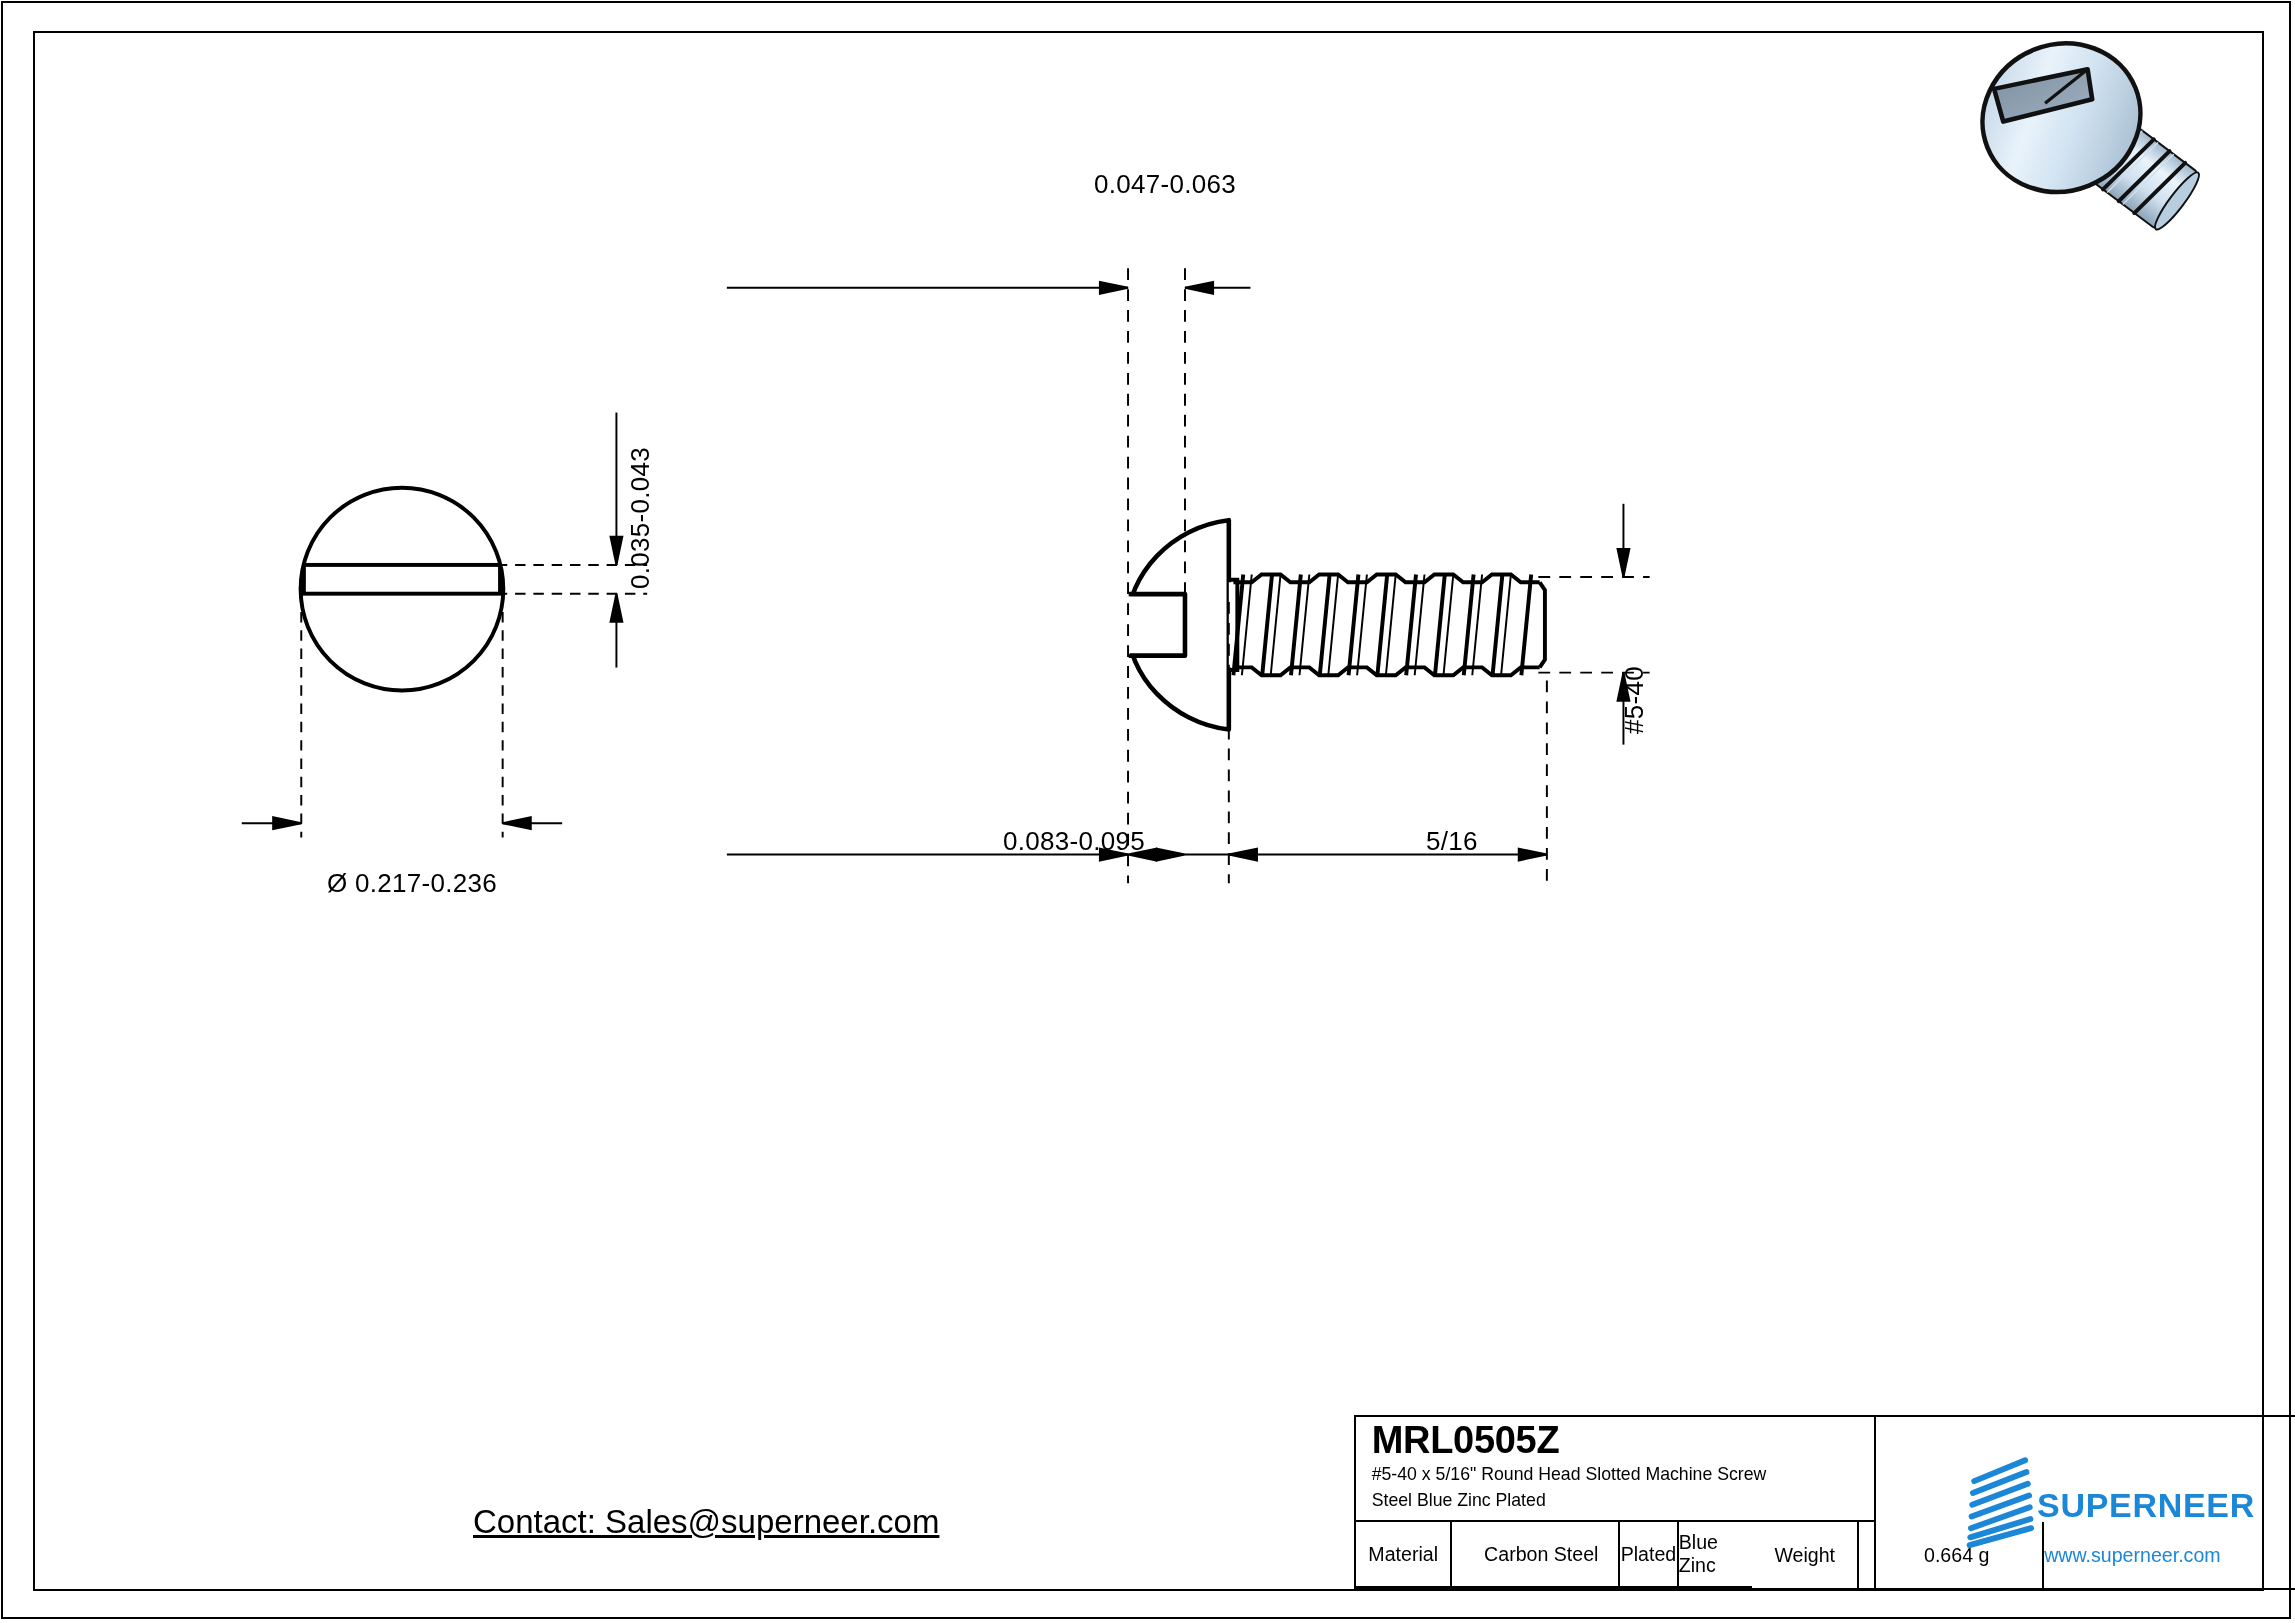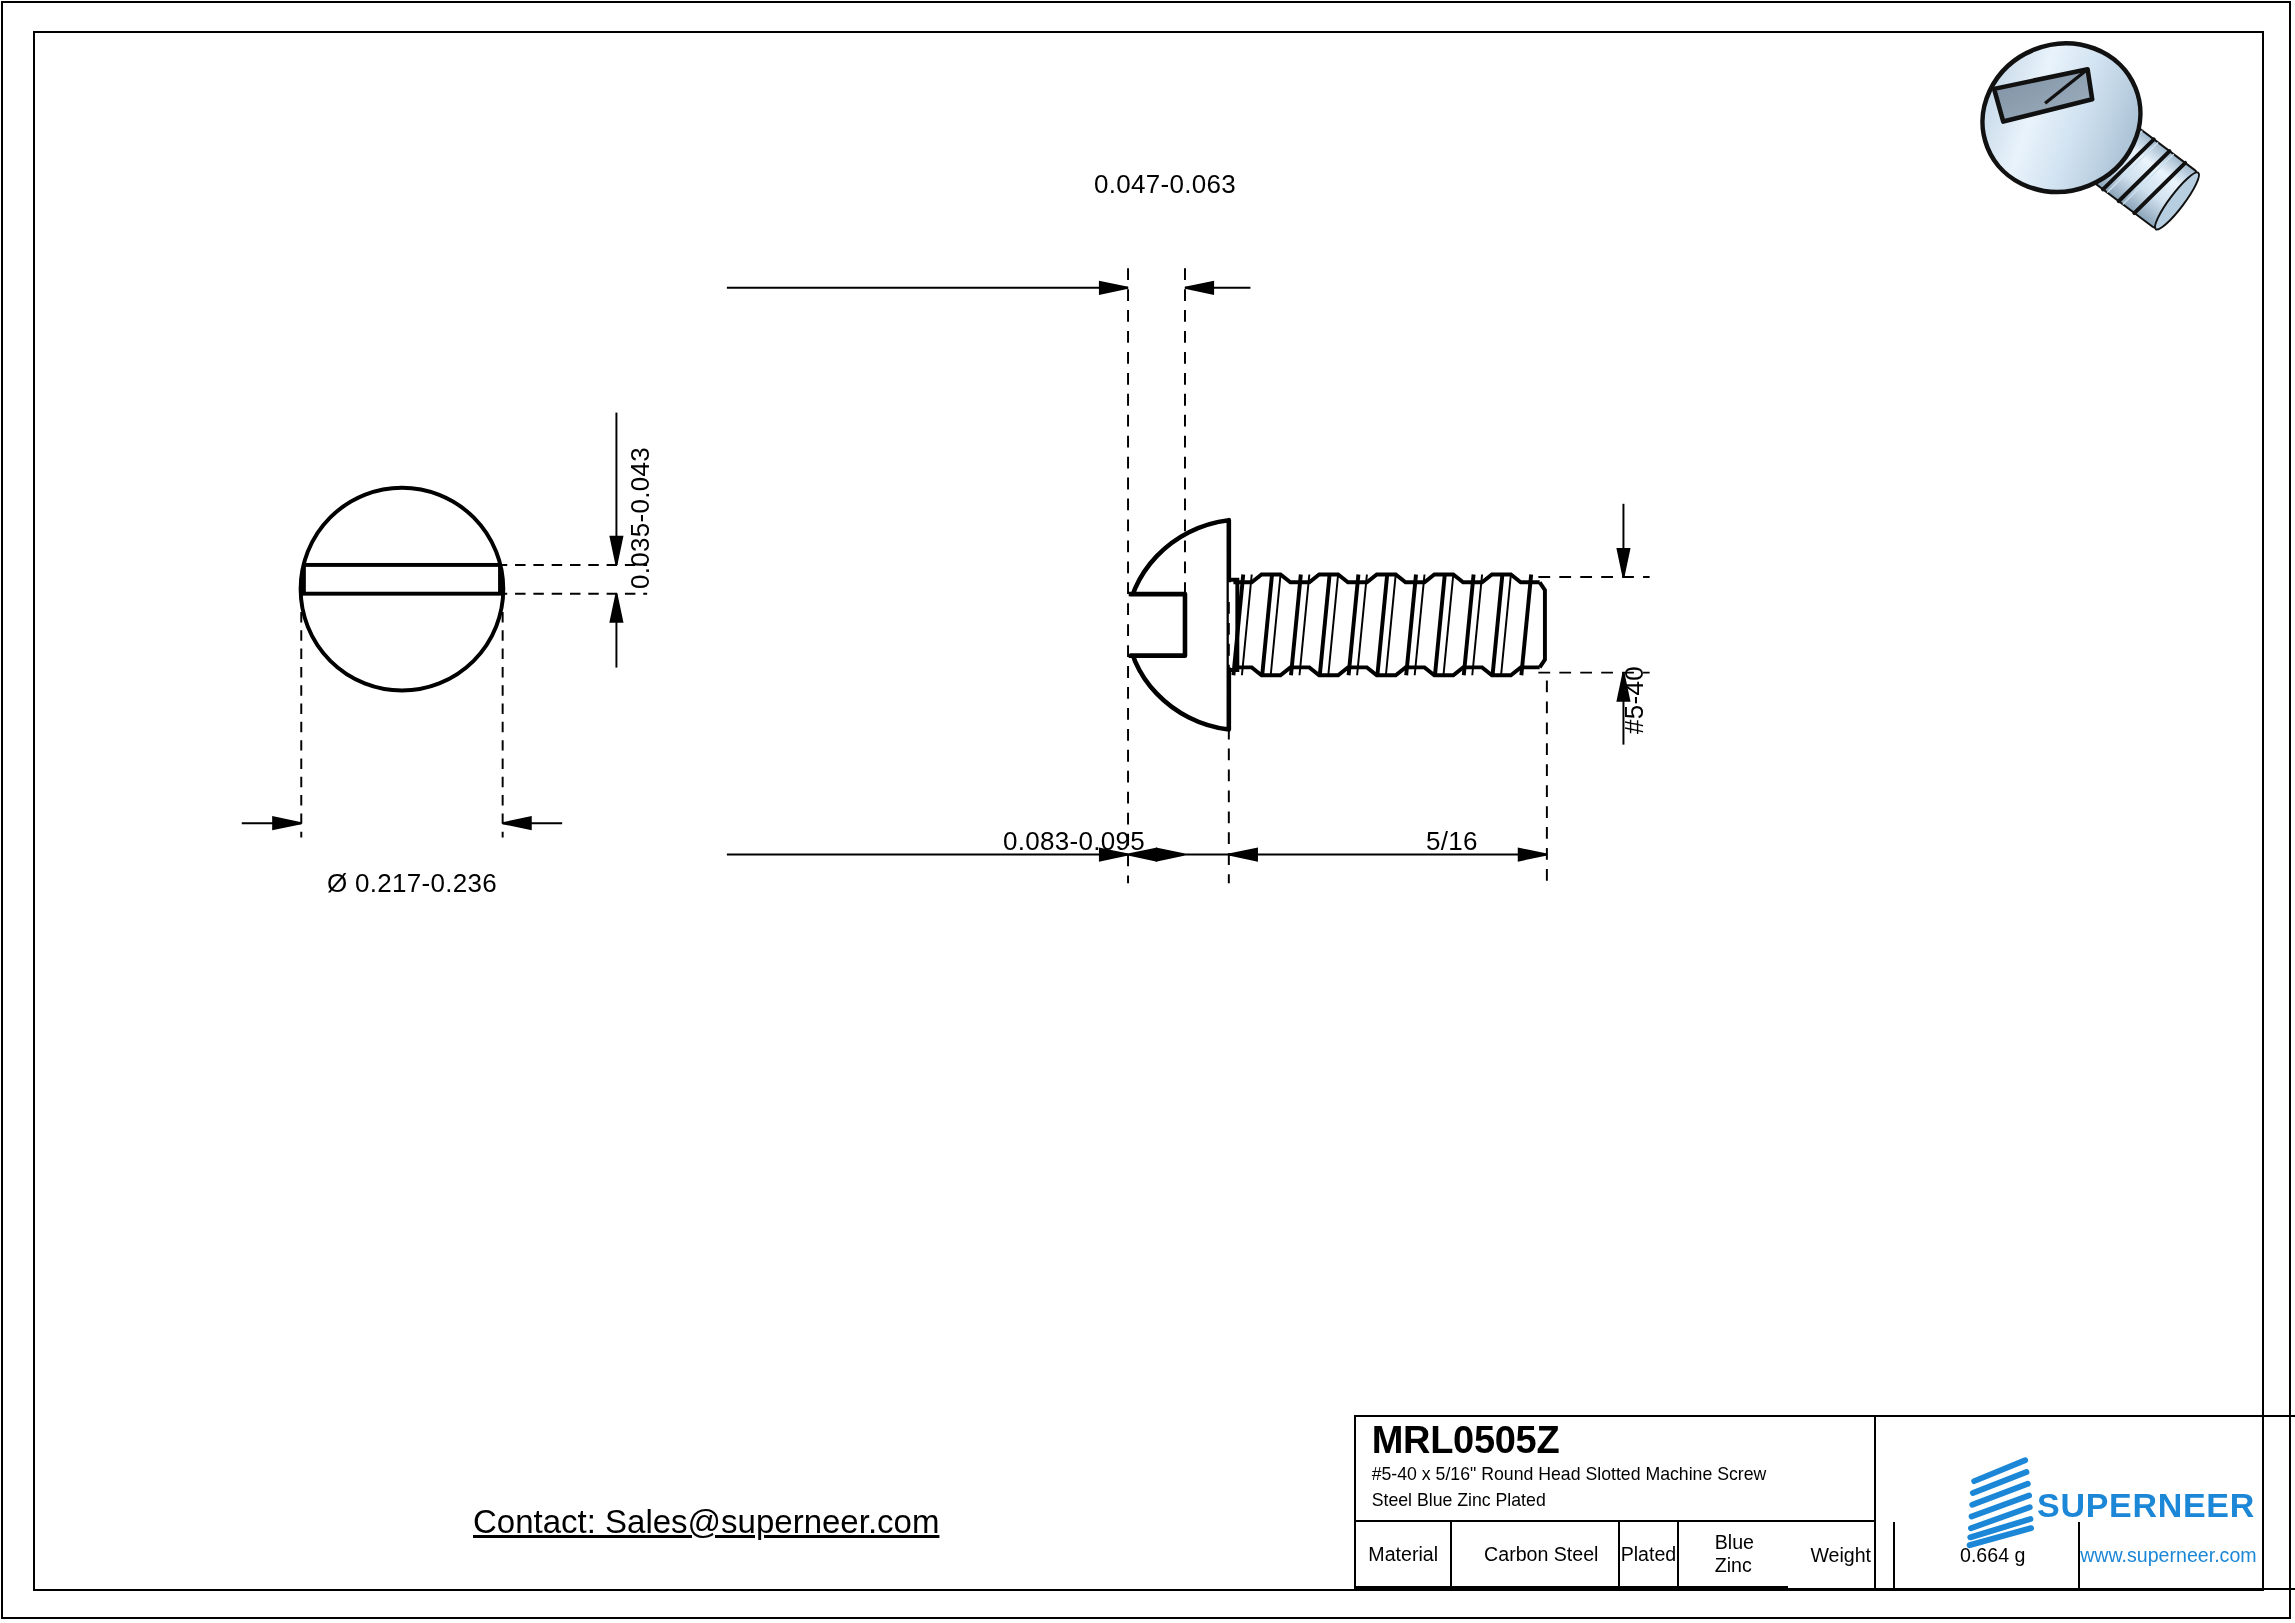--- a/index.html
+++ b/index.html
@@ -50,21 +50,21 @@
   .tb-rows{flex:1 1 auto;display:flex;flex-direction:row;}
   .tb-row{flex:1 1 50%;display:flex;}
   .tb-row.first{border-bottom:2px solid #000;}
   .tb-cell{
     display:flex;align-items:center;justify-content:center;
     font-size:19.6px;box-sizing:border-box;
   }
   .c-label{width:107px;border-right:2px solid #000;}
   .c-value{width:173px;border-right:2px solid #000;margin-left:12px;}
   .c-label2{width:65px;border-right:2px solid #000;}
-  .c-value2{flex:1 1 auto;padding-left:36px;}
+  .c-value2{flex:1 1 auto;}
   .c-weblink{flex:1 1 auto;color:#1b87d6;text-align:right;}
   .tb-logo{
     flex:1 1 auto;display:flex;flex-direction:row;
     align-items:center;justify-content:center;padding-top:3.9px;
   }
   .logo-mark{width:72px;height:98px;}
   .logo-word{
     color:#1b87d6;font-weight:bold;font-size:34px;letter-spacing:0.7px;
     margin-top:2.6px;font-family:"Liberation Sans", sans-serif;
   }

